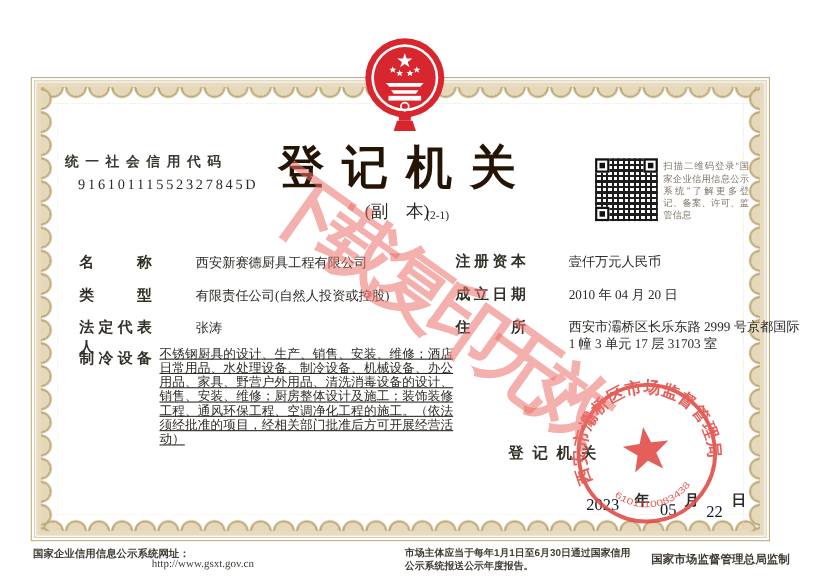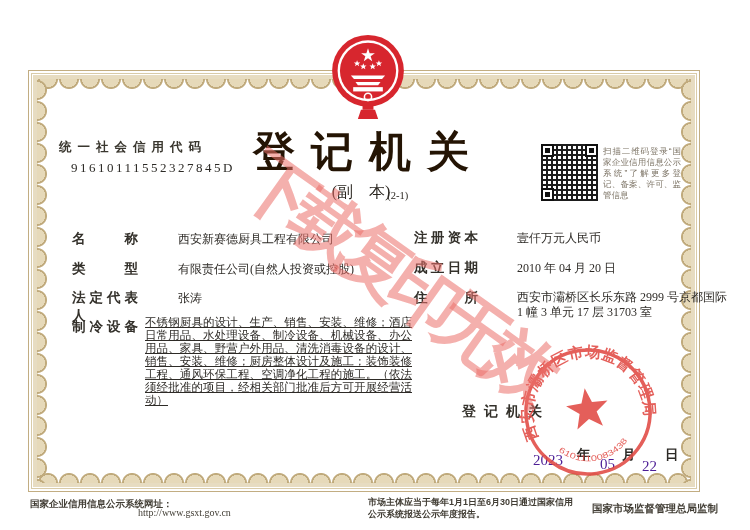--- a/index.html
+++ b/index.html
@@ -59,21 +59,21 @@
   .rc{top:229px}.re{top:259px}.ra{top:289px}
   .addr{width:214px;line-height:15px;word-break:break-all;}
   .scope-label{position:absolute;left:72px;top:317px;z-index:10;}
   .scope-text{position:absolute;left:145px;top:316px;width:267px;font-family:"Liberation Serif",serif;
               font-size:11.5px;line-height:13px;color:#2e2b27;text-align:justify;word-break:break-all;z-index:10;text-decoration:underline;}
 
   .reg-label{position:absolute;left:462px;top:403px;font-size:14px;font-weight:bold;
              letter-spacing:8px;color:#33302a;z-index:10;}
 
   
-  .dnum{position:absolute;font-family:"Liberation Serif",serif;font-size:15px;color:#4c1d95;z-index:10;}
+  .dnum{position:absolute;font-family:"Liberation Serif",serif;font-size:15px;color:#0f172a;z-index:10;}
   .dunit{position:absolute;font-size:13.5px;font-weight:bold;color:#2c2a26;z-index:10;}
   .dy{left:533px;top:452px}.dyu{left:577px;top:446px}
   .dm{left:600px;top:456px}.dmu{left:622px;top:446px}
   .dd{left:642px;top:458px}.ddu{left:665px;top:446px}
 
   .seal{position:absolute;left:518px;top:342px;width:140px;height:140px;z-index:30;
         transform:rotate(-8deg);opacity:.88;}
 
   .watermark{position:absolute;left:277px;top:132px;font-size:72px;font-weight:bold;
              letter-spacing:-12px;white-space:nowrap;color:rgba(235,112,106,0.55);

